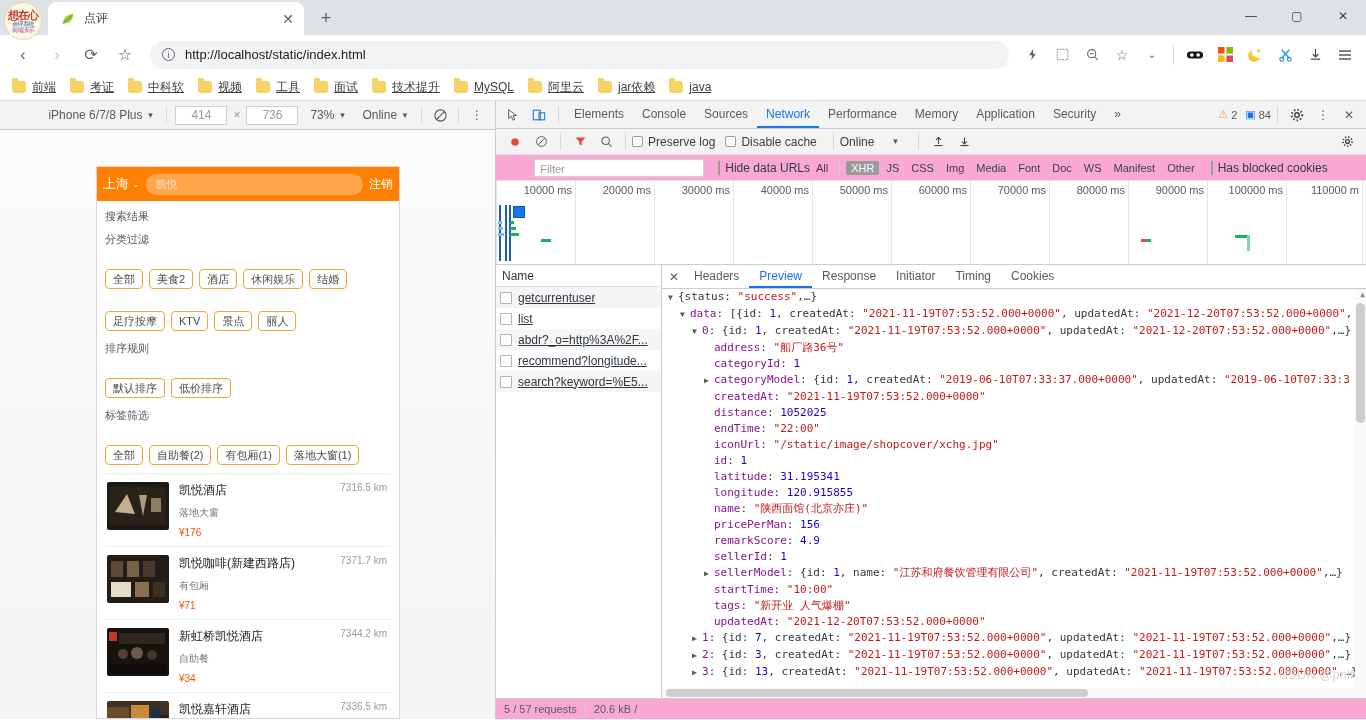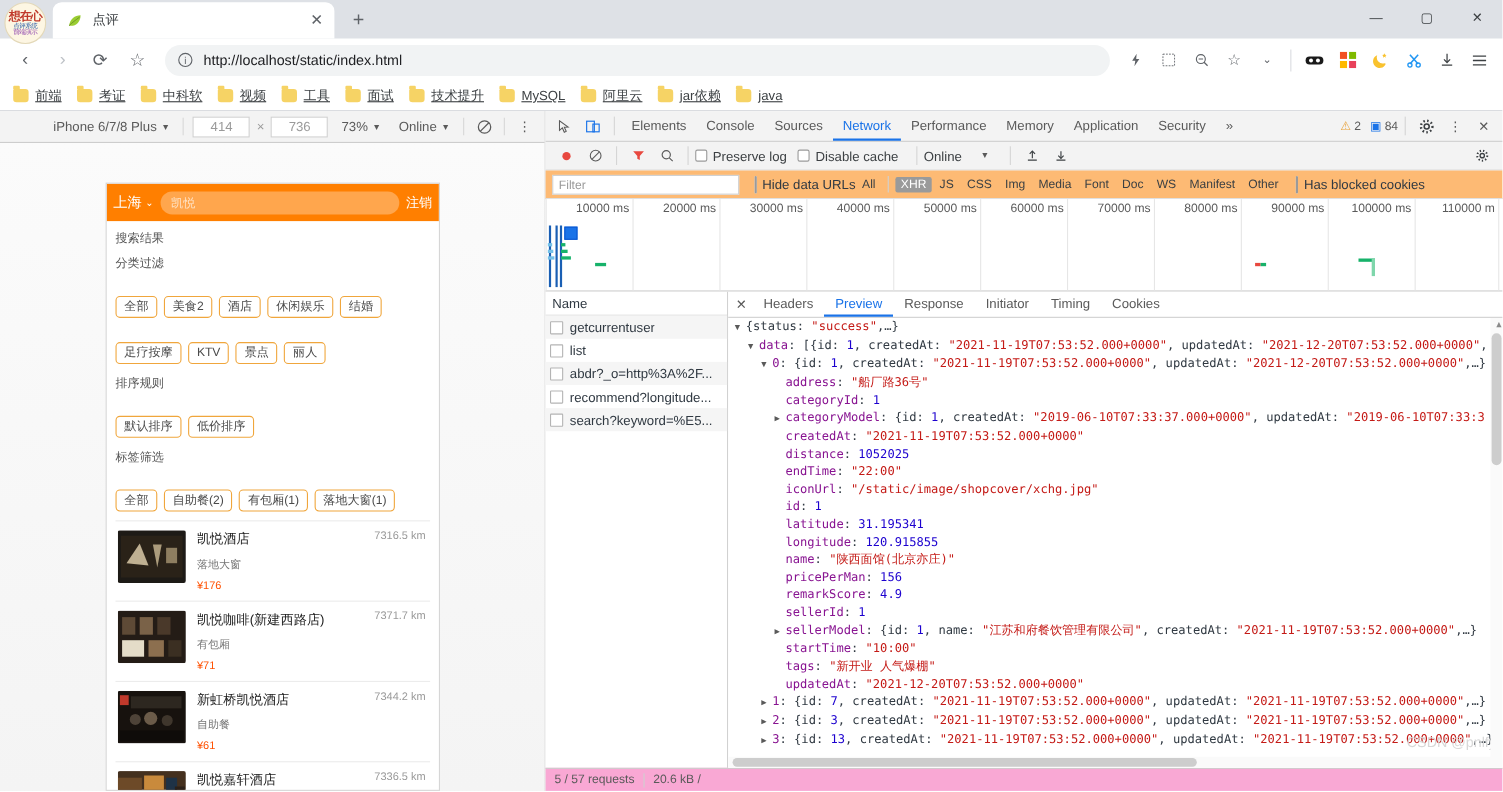--- a/index.html
+++ b/index.html
@@ -125,22 +125,22 @@
   .dt-tabs .spacer { flex: 1; }
   .dt-badges { display: flex; align-items: center; font-size: 11px; color: #5a5a5a; }
   .dt-badges .warn { color: #e8a33d; margin-right: 3px; }
   .dt-badges .msg { color: #1a73e8; margin: 0 3px 0 8px; }
 
   .dt-toolbar { height: 26px; background: #f3f3f3; border-bottom: 1px solid #e0e0e0;
     display: flex; align-items: center; padding: 0 6px; }
   .dt-toolbar .cb { display: flex; align-items: center; margin-right: 10px; color: #3c4043; }
   .box { width: 11px; height: 11px; border: 1px solid #9a9a9a; background: #fff;
     border-radius: 2px; margin-right: 5px; flex: 0 0 auto; }
-  .dt-filterbar { height: 26px; background: #fdba74; border-bottom: 1px solid #e0e0e0;
-    display: flex; align-items: center; padding: 0 6px; }
+  .dt-filterbar { height: 26px; background: #f9a8d4; border-bottom: 1px solid #e0e0e0;
+    display: flex; align-items: center; padding: 0 6px; justify-content: center; }
   .filterinput { width: 170px; height: 18px; border: 1px solid #d0d0d0; background: #fff;
     padding: 0 5px; color: #9a9a9a; font-size: 11px; line-height: 18px; }
   .ftype { padding: 1px 5px; margin: 0 1px; color: #3c4043; font-size: 11px; border-radius: 2px;}
   .ftype.active { background: #9a9a9a; color: #fff; }
   .fsep { width:1px; height:15px; background:#d0d0d0; margin:0 5px;}
   .dt-blocked { height: 22px; background: #f3f3f3; border-bottom: 1px solid #cdcdcd;
     display: flex; align-items: center; padding: 0 6px; }
 
   
   .overview { height: 84px; background: #fff; border-bottom: 1px solid #cdcdcd;
@@ -153,21 +153,21 @@
 
   
   .dt-body { flex: 1; display: flex; min-height: 0; }
   .reqlist { width: 166px; border-right: 1px solid #cdcdcd; display: flex; flex-direction: column; background:#fff;}
   .reqlist .hdr { height: 22px; border-bottom: 1px solid #e0e0e0; display: flex; align-items: center;
     padding: 0 6px; font-size: 12px; color: #303942; }
   .reqrow { height: 21px; display: flex; align-items: center; padding: 0 4px; font-size: 12px; color: #303942; }
   .reqrow:nth-child(even) { background: #f5f5f5; }
   .reqrow .ricon { width: 12px; height: 12px; border: 1px solid #b4b4b4; background: #fff;
     margin-right: 6px; flex: 0 0 auto; border-radius: 1px;}
-  .reqrow .rname { overflow: hidden; white-space: nowrap; text-overflow: ellipsis; }
+  .reqrow .rname { overflow: hidden; white-space: nowrap; text-overflow: ellipsis; text-decoration: underline; }
 
   .detail { flex: 1; display: flex; flex-direction: column; min-width: 0; }
   .detail-tabs { height: 24px; border-bottom: 1px solid #cdcdcd; display: flex; align-items: center;
     background: #fff; padding-left: 2px;}
   .detail-tabs .dclose { width: 20px; text-align: center; color: #5a5a5a; font-size: 12px; }
   .dtab { padding: 0 10px; height: 23px; line-height: 23px; font-size: 12px; color: #5a5a5a; }
   .dtab.active { color: #1a73e8; box-shadow: inset 0 -2px 0 #1a73e8; }
 
   .preview { flex: 1; overflow: hidden; position: relative; background: #fff;
     font-family: "DejaVu Sans Mono", "Liberation Mono", monospace; font-size: 11px; }
@@ -465,21 +465,21 @@
                       <rect x="12" y="5" width="46" height="11" fill="#2d2720"></rect>
                       <circle cx="16" cy="26" r="5" fill="#4e4338"></circle>
                       <circle cx="30" cy="25" r="6" fill="#6b5b49"></circle>
                       <circle cx="45" cy="27" r="5" fill="#3f362c"></circle>
                       <rect x="2" y="36" width="58" height="10" fill="#0f0c09"></rect>
                     </svg>
                 </div>
                 <div class="info">
                   <div class="sname">新虹桥凯悦酒店</div>
                   <div class="stag">自助餐</div>
-                  <div class="sprice">¥61</div>
+                  <div class="sprice">¥34</div>
                 </div>
                 <div class="sdist">7344.2 km</div>
               </div>
 
               <div class="shopitem">
                 <div class="thumb">
                   <svg width="62" height="48" viewBox="0 0 62 48">
                       <rect width="62" height="48" fill="#44301e"></rect>
                       <rect x="0" y="6" width="22" height="36" fill="#6d4a28"></rect>
                       <rect x="24" y="4" width="18" height="26" fill="#c98a3c"></rect>

